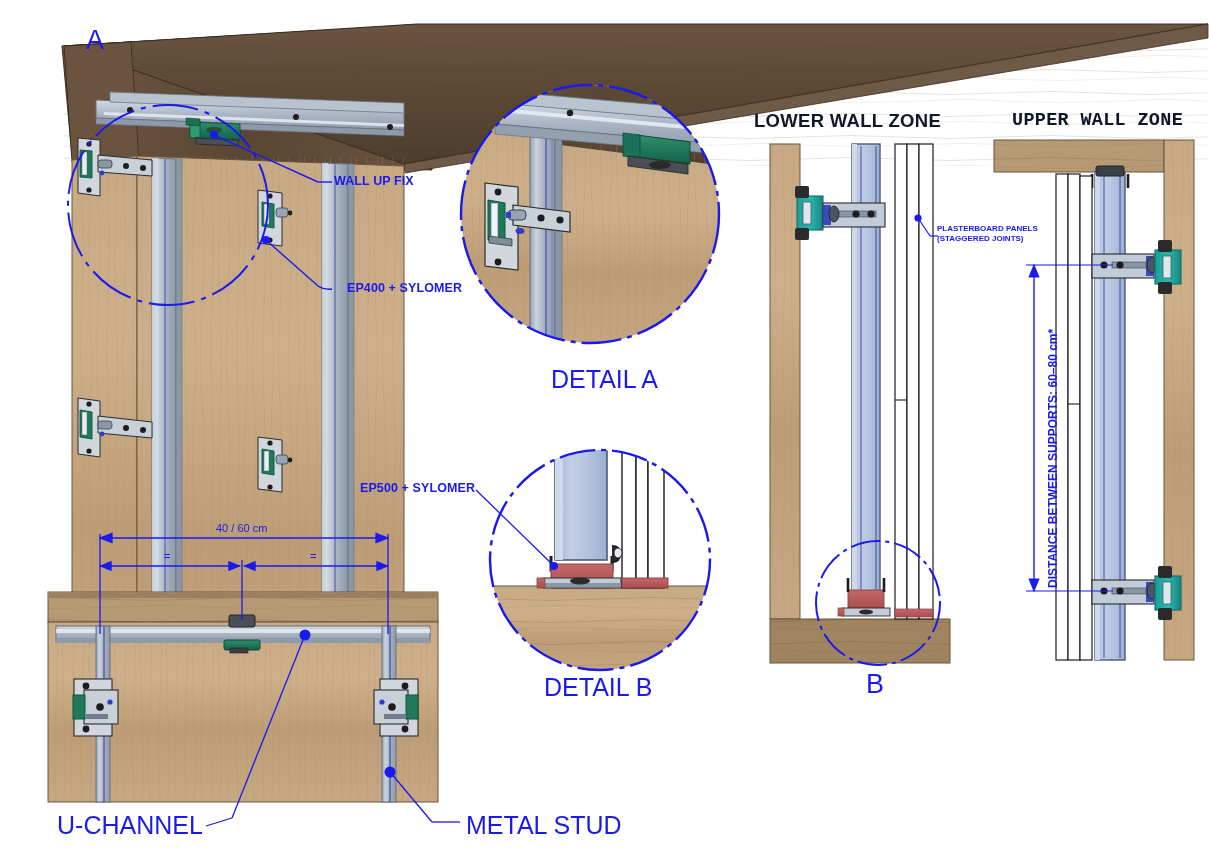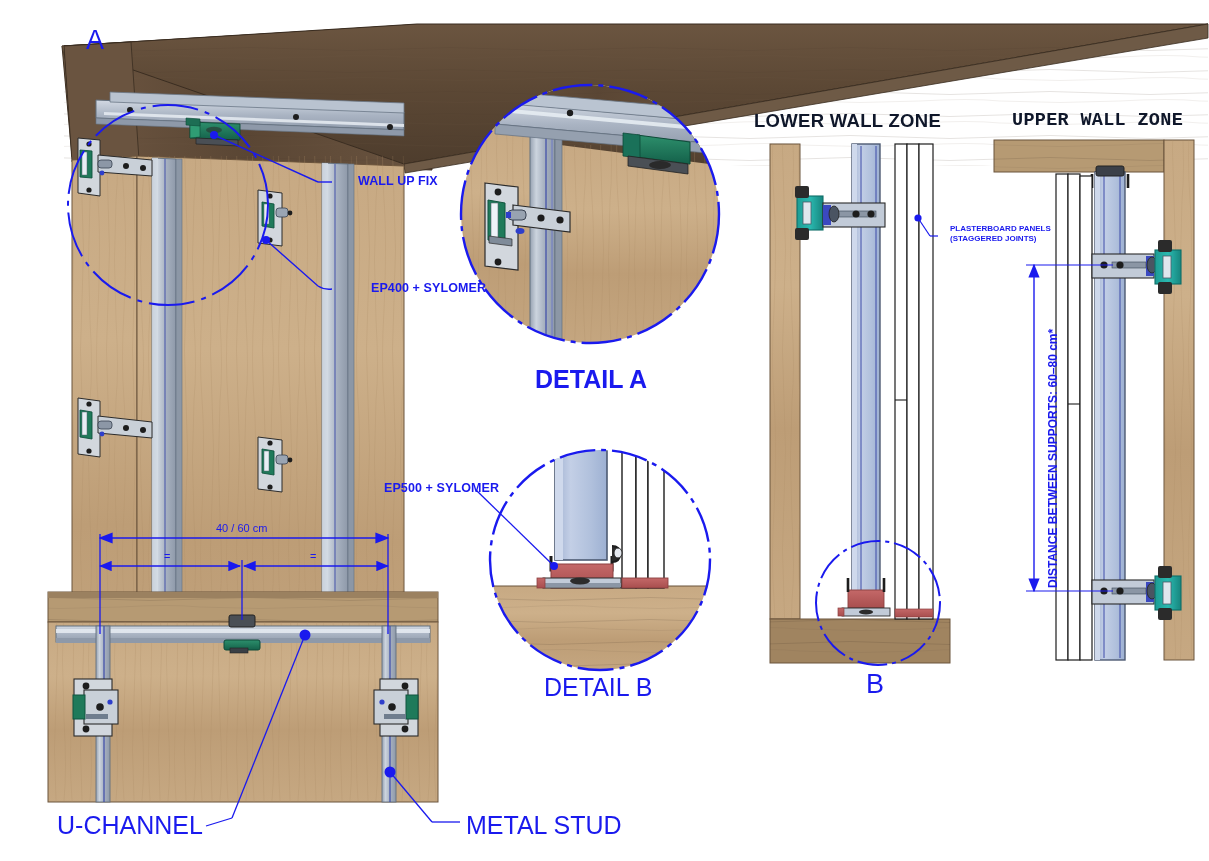--- a/index.html
+++ b/index.html
@@ -5,22 +5,22 @@
 <style>
   html,body{margin:0;padding:0;background:#ffffff;}
   body{width:1209px;height:861px;position:relative;overflow:hidden;
        font-family:"Liberation Sans","DejaVu Sans",sans-serif;}
   .stage{position:absolute;left:0;top:0;width:1209px;height:861px;}
   svg.canvas{position:absolute;left:0;top:0;width:1209px;height:861px;}
 
   .lbl{position:absolute;color:#1a1aee;white-space:pre;line-height:1.08;}
   .lbl-big{font-size:25px;}
   .lbl-mark{font-size:27px;}
-  .lbl-small{font-size:12.5px;font-weight:bold;letter-spacing:.1px;margin-left:24px;}
-  .lbl-tiny{font-size:8px;font-weight:bold;text-align:center;line-height:1.12;margin-left:13px;}
+  .lbl-small{font-size:12.5px;font-weight:bold;letter-spacing:.1px;}
+  .lbl-tiny{font-size:8px;font-weight:bold;text-align:center;line-height:1.12;}
   .lbl-dim{font-size:11px;font-weight:normal;}
   .title-blk{position:absolute;color:#0f172a;font-size:18.5px;font-weight:bold;
              letter-spacing:.3px;white-space:nowrap;}
   .vert-dim{position:absolute;color:#1a1aee;font-size:12px;font-weight:bold;
             white-space:nowrap;transform-origin:0 0;transform:rotate(-90deg);}
 </style>
 </head>
 <body>
 
 <div class="stage">
@@ -490,21 +490,21 @@
     </g>
   </g>
 </svg>
 
 <div class="lbl lbl-mark" style="left:86px;top:26px;">A</div>
 
 <div class="lbl lbl-small" style="left:334px;top:175px;">WALL UP FIX</div>
 
 <div class="lbl lbl-small" style="left:334px;top:282px;padding-left:13px;">EP400 + SYLOMER</div>
 
-<div class="lbl lbl-big" style="left:535px;top:366px;font-weight:bold;">DETAIL A</div>
+<div class="lbl lbl-big" style="left:551px;top:366px;">DETAIL A</div>
 
 <div class="lbl lbl-small" style="left:360px;top:482px;">EP500 + SYLOMER</div>
 
 <div class="lbl lbl-big" style="left:544px;top:674px;text-align:center;">DETAIL B</div>
 
 <div class="lbl lbl-dim" style="left:216px;top:523px;">40 / 60 cm</div>
 <div class="lbl lbl-dim" style="left:164px;top:551px;">=</div>
 <div class="lbl lbl-dim" style="left:310px;top:551px;">=</div>
 
 <div class="lbl lbl-big" style="left:57px;top:812px;">U-CHANNEL</div>

